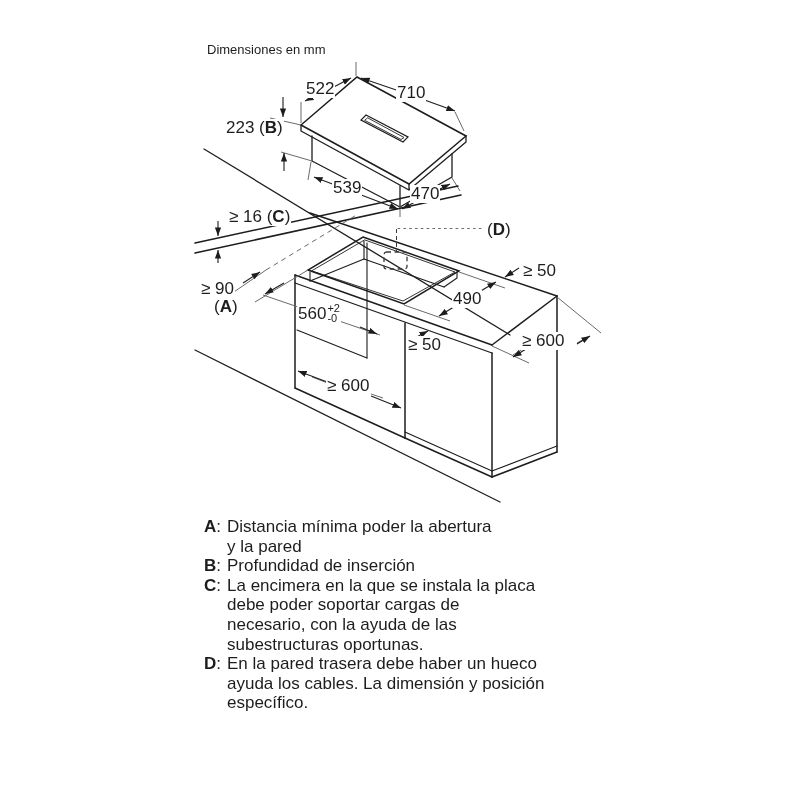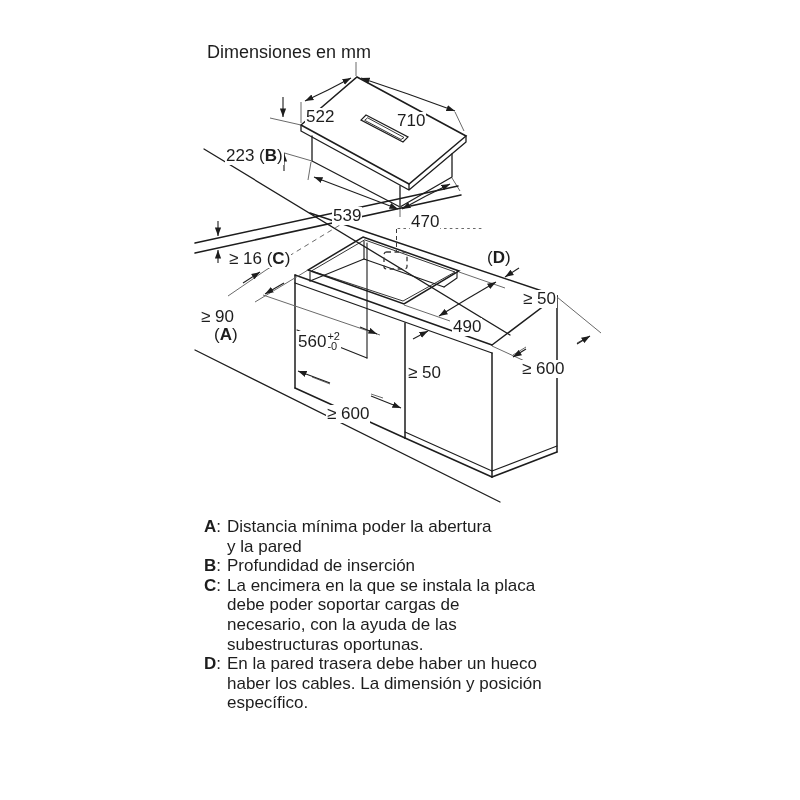--- a/index.html
+++ b/index.html
@@ -1,22 +1,22 @@
 <!DOCTYPE html>
 <html><head>
 <meta charset="utf-8">
 <style>
   html,body{margin:0;padding:0;background:#fff;}
   #stage{position:relative;width:800px;height:800px;background:#ffffff;overflow:hidden;
          font-family:"Liberation Sans","DejaVu Sans",sans-serif;color:#1d1d1d;}
   #lines{position:absolute;left:0;top:0;}
   .lbl{position:absolute;font-size:17px;line-height:18px;white-space:nowrap;color:#1d1d1d;
-       background:#fff;padding:0 1px;margin-top:28px;}
+       background:#fff;padding:0 1px;}
   .lbl b{font-weight:bold;}
-  #page-title{position:absolute;left:207px;top:42px;font-size:18px;color:#1d1d1d;
+  #page-title{position:absolute;left:207px;top:42px;font-size:13px;color:#1d1d1d;
               background:transparent;}
   .ss{display:inline-block;vertical-align:-3px;margin-left:1px;}
   .ss span{display:block;font-size:11px;line-height:10px;}
   
   #legend{position:absolute;left:204px;top:517px;width:400px;font-size:17px;}
   .lrow{position:relative;line-height:19.6px;padding-left:23px;}
   .llab{position:absolute;left:0;top:0;}
   .llab b{font-weight:bold;}
 </style>
 </head>
@@ -140,21 +140,21 @@
   </svg>
 
   <div id="page-title">Dimensiones en mm</div>
 
   <div class="lbl" style="left:305px;top:80px">522</div>
   <div class="lbl" style="left:396px;top:84px">710</div>
   <div class="lbl" style="left:225px;top:119px"><span>223 (</span><b>B</b><span>)</span></div>
   <div class="lbl" style="left:332px;top:179px">539</div>
   <div class="lbl" style="left:410px;top:185px">470</div>
 
-  <div class="lbl" style="left:228px;top:222px"><span>≥ 16 (</span><b>C</b><span>)</span></div>
+  <div class="lbl" style="left:228px;top:208px"><span>≥ 16 (</span><b>C</b><span>)</span></div>
   <div class="lbl" style="left:200px;top:280px">≥ 90</div>
   <div class="lbl" style="left:213px;top:298px"><span>(</span><b>A</b><span>)</span></div>
   <div class="lbl" style="left:486px;top:221px"><span>(</span><b>D</b><span>)</span></div>
   <div class="lbl" style="left:297px;top:303px"><span>560</span><span class="ss"><span>+2</span><span>-0</span></span></div>
   <div class="lbl" style="left:452px;top:290px">490</div>
   <div class="lbl" style="left:522px;top:262px">≥ 50</div>
   <div class="lbl" style="left:407px;top:336px">≥ 50</div>
   <div class="lbl" style="left:326px;top:377px">≥ 600</div>
   <div class="lbl" style="left:521px;top:332px">≥ 600</div>
 
@@ -168,17 +168,17 @@
     </div>
     <div class="lrow">
       <span class="llab"><b>C</b><span>: </span></span><span>La encimera en la que se instala la placa</span>
     </div>
     <div class="lrow">debe poder soportar cargas de</div>
     <div class="lrow">necesario, con la ayuda de las</div>
     <div class="lrow">subestructuras oportunas.</div>
     <div class="lrow">
       <span class="llab"><b>D</b><span>: </span></span><span>En la pared trasera debe haber un hueco</span>
     </div>
-    <div class="lrow">haber los cables. La dimensión y posición</div>
+    <div class="lrow">ayuda los cables. La dimensión y posición</div>
     <div class="lrow">específico.</div>
   </div>
 
 </div>
 
 </body></html>

